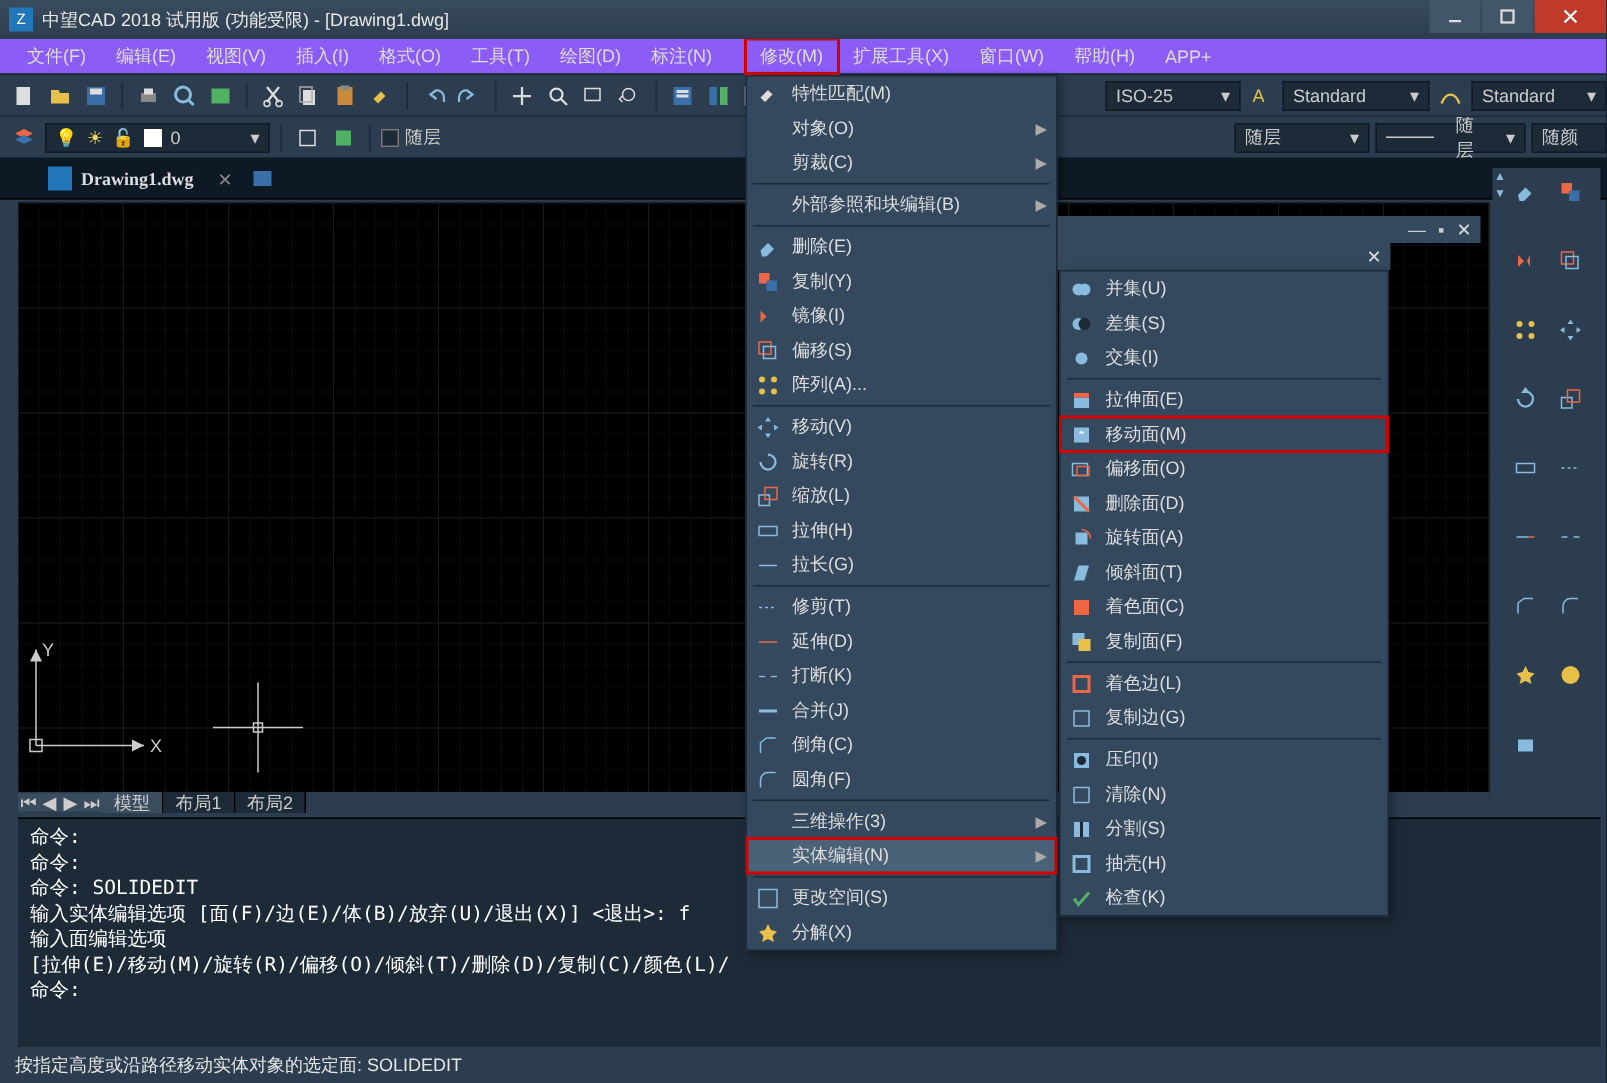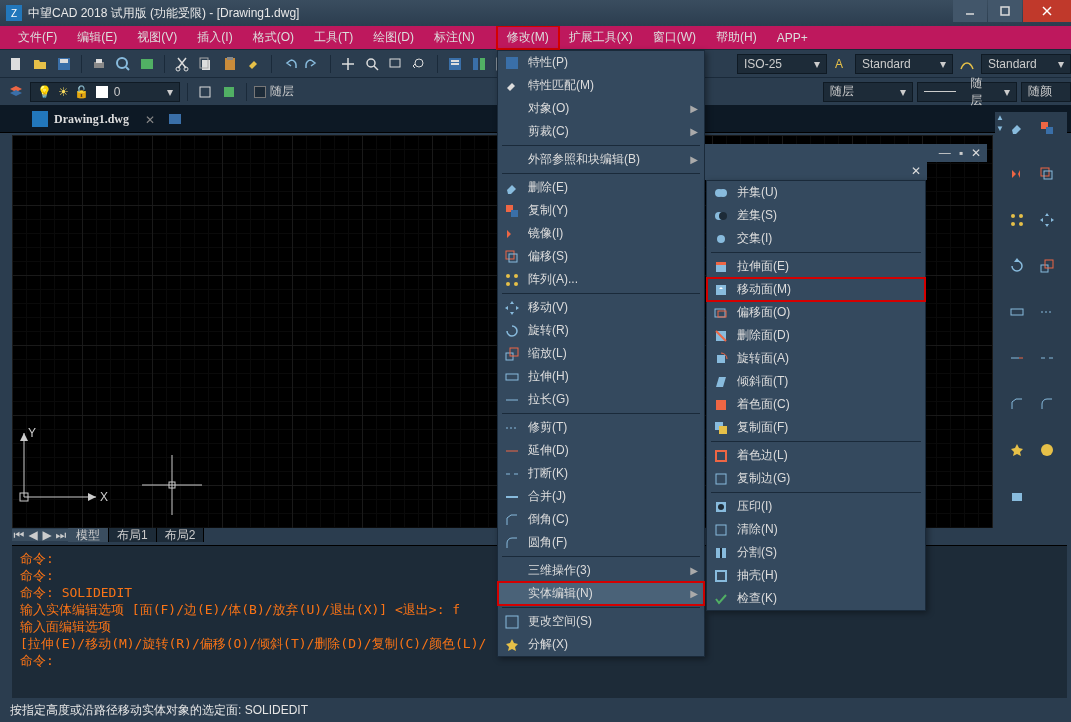--- a/index.html
+++ b/index.html
@@ -8,21 +8,21 @@
 
 .titlebar { height:26px; background:linear-gradient(#3a4d5f,#2b3d4f); display:flex; align-items:center; padding-left:6px; position:relative; }
 .titlebar .logo { width:16px; height:16px; background:#2277bb; margin-right:6px; display:inline-flex; align-items:center; justify-content:center; color:#fff; font-size:10px; }
 .titlebar .title { color:#e8e8e8; }
 .winbtns { position:absolute; right:0; top:0; display:flex; }
 .winbtn { width:34px; height:22px; display:flex; align-items:center; justify-content:center; background:#42566a; margin-left:1px; }
 .winbtn.close { background:#c0392b; width:48px; }
 .winbtn svg { width:12px; height:12px; }
 
 
-.menubar { height:23px; background:#be185d; display:flex; align-items:center; padding-left:8px; gap:0; }
+.menubar { height:23px; background:#8b5cf6; display:flex; align-items:center; padding-left:8px; gap:0; }
 .menu-item { padding:3px 10px; color:#ddd; cursor:pointer; }
 .menu-item.hl { outline:2px solid #d40000; outline-offset:-1px;margin-left:12px; }
 
 
 .toolbar-row { height:28px; background:#2b3d4f; border-top:1px solid #1a2a3a; display:flex; align-items:center; padding-left:6px; gap:4px; }
 .tbbtn { width:20px; height:20px; display:flex; align-items:center; justify-content:center; }
 .tbbtn svg { width:16px; height:16px; }
 .tbsep { width:1px; height:18px; background:#1a2a3a; margin:0 3px; }
 .tbcombo { height:20px; background:#1d2b38; border:1px solid #0f1a24; color:#ccc; padding:0 6px; display:flex; align-items:center; gap:6px; }
 .tbcombo .arrow { margin-left:auto; }
@@ -49,21 +49,21 @@
 .cursor svg { overflow:visible; }
 
 
 .hscroll { position:absolute; left:12px; right:78px; bottom:180px; height:14px; background:#2b3d4f; display:flex; align-items:center; }
 .hscroll .sbtn { width:14px; height:12px; background:#3a4d5f; display:flex; align-items:center; justify-content:center; }
 .layout-tabs { display:flex; height:14px;justify-content:space-between; }
 .layout-tab { padding:0 8px; background:#1d2b38; color:#ccc; border-right:1px solid #000; display:flex; align-items:center; }
 .layout-tab.active { background:#3a4d5f; }
 
 
-.cmdwin { position:absolute; left:12px; right:4px; bottom:24px; top:545px; background:#1d2b38; color:#f97316; font-family:"SimSun",monospace; padding:4px 8px; overflow:hidden; border-top:1px solid #000; }
+.cmdwin { position:absolute; left:12px; right:4px; bottom:24px; top:545px; background:#1d2b38; color:#ffffff; font-family:"SimSun",monospace; padding:4px 8px; overflow:hidden; border-top:1px solid #000; }
 .cmdline { white-space:pre; line-height:17px; font-family:"SimSun",monospace; font-size:13px; }
 
 
 .statusbar { position:absolute; bottom:2px; left:4px; right:4px; height:20px; background:#2b3d4f; color:#e5e5e5; display:flex; align-items:center; padding:0 6px; font-size:13px; }
 
 
 .dropdown { position:absolute; background:#34495e; border:1px solid #1a2a3a; box-shadow:2px 2px 6px rgba(0,0,0,.4); }
 .dd-item { height:23px; display:flex; align-items:center; padding-left:30px; padding-right:18px; color:#ddd; position:relative; cursor:pointer; }
 .dd-item.hl { background:#4a6278; }
 .dd-item.redbox { outline:2px solid #d40000; outline-offset:-1px; }
@@ -463,28 +463,20 @@
   </div>
 
 <div class="statusbar">
   <span>按指定高度或沿路径移动实体对象的选定面: SOLIDEDIT</span>
 </div>
 
 <div class="dropdown" id="modify-dd" style="left:497px; top:50px; width:208px;">
     <div class="dd-item">
       <span class="icon">
         <svg width="16" height="16" viewBox="0 0 16 16">
-          <rect x="2" y="2" width="12" height="12" fill="#3a6fa8"></rect>
-        </svg>
-      </span>
-      <span>特性(P)</span>
-    </div>
-    <div class="dd-item">
-      <span class="icon">
-        <svg width="16" height="16" viewBox="0 0 16 16">
           <path d="M3 10l5-5 3 3-5 5z" fill="#ddd"></path>
         </svg>
       </span>
       <span>特性匹配(M)</span>
     </div>
     <div class="dd-item">
       <span>对象(O)</span>
       <span class="sub">▶</span>
     </div>
     <div class="dd-item">

